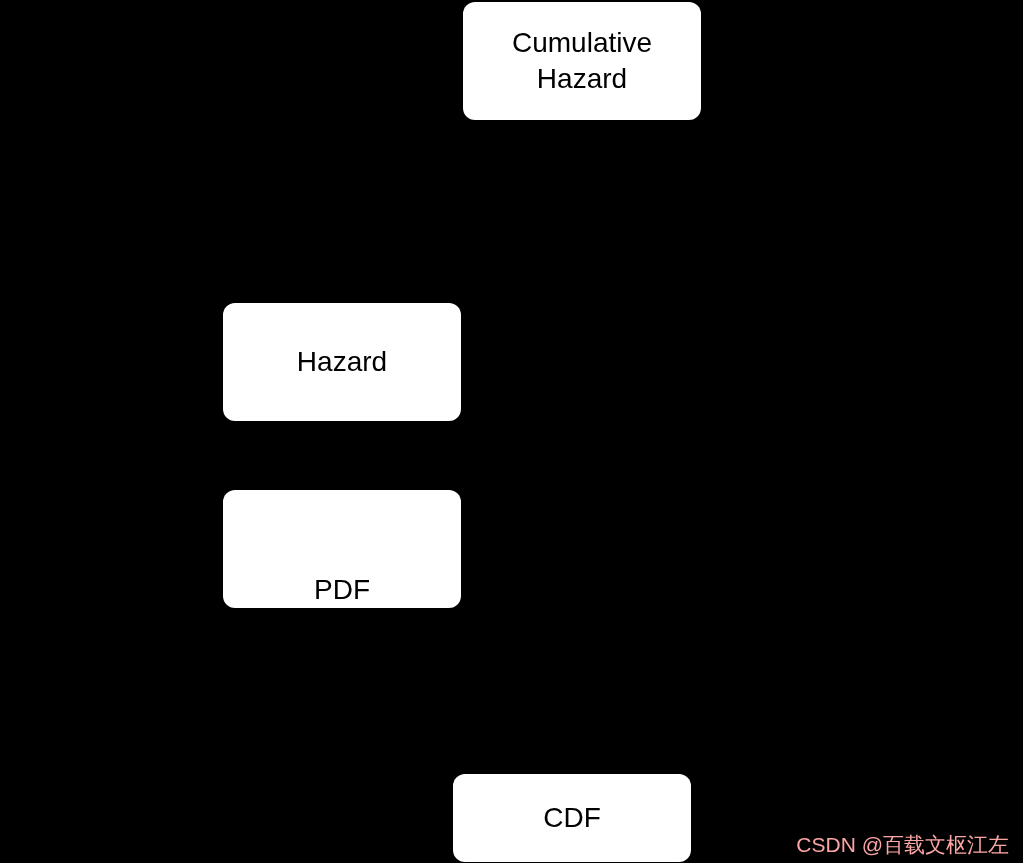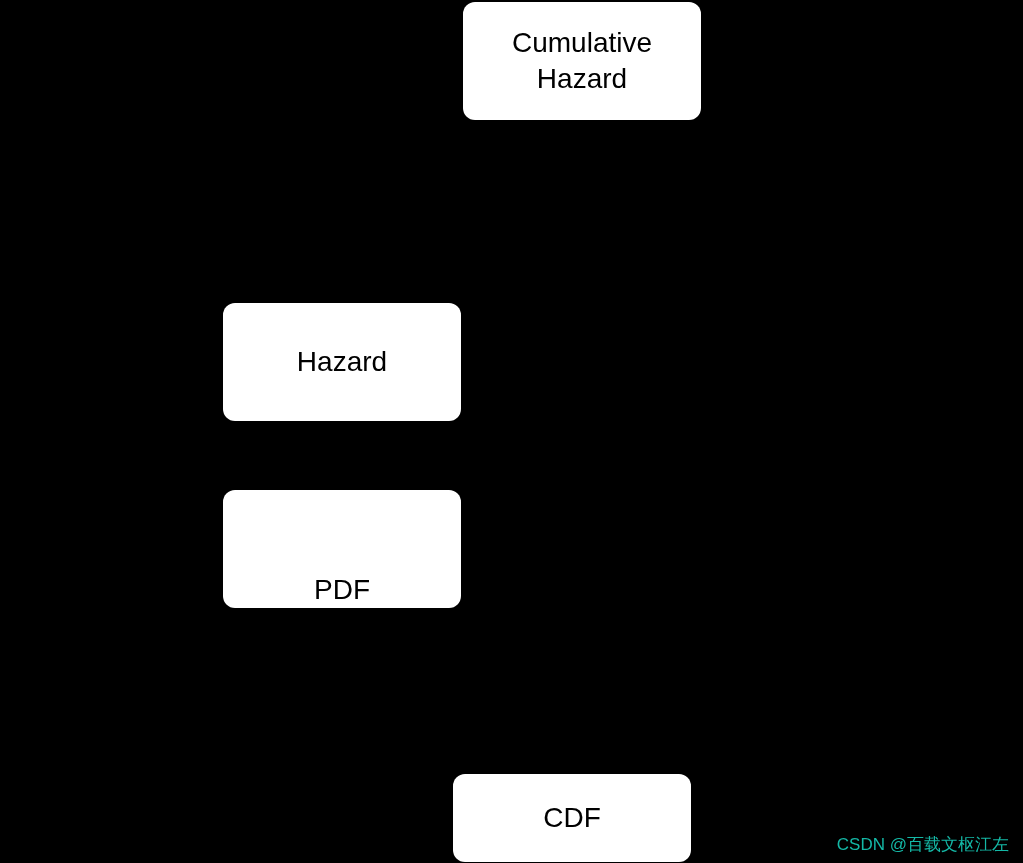--- a/index.html
+++ b/index.html
@@ -46,22 +46,22 @@
     position: absolute;
     left: 0; top: 0;
     width: 1023px;
     height: 863px;
     pointer-events: none;
   }
   .watermark {
     position: absolute;
     right: 14px;
     bottom: 6px;
-    color: #14b8a6;
-    font-size: 17px;
+    color: #fca5a5;
+    font-size: 21px;
     line-height: 24px;
     font-family: "Liberation Sans", "DejaVu Sans", sans-serif;
     white-space: nowrap;
   }
 </style>
 </head>
 <body>
 
 <div id="canvas">
 

